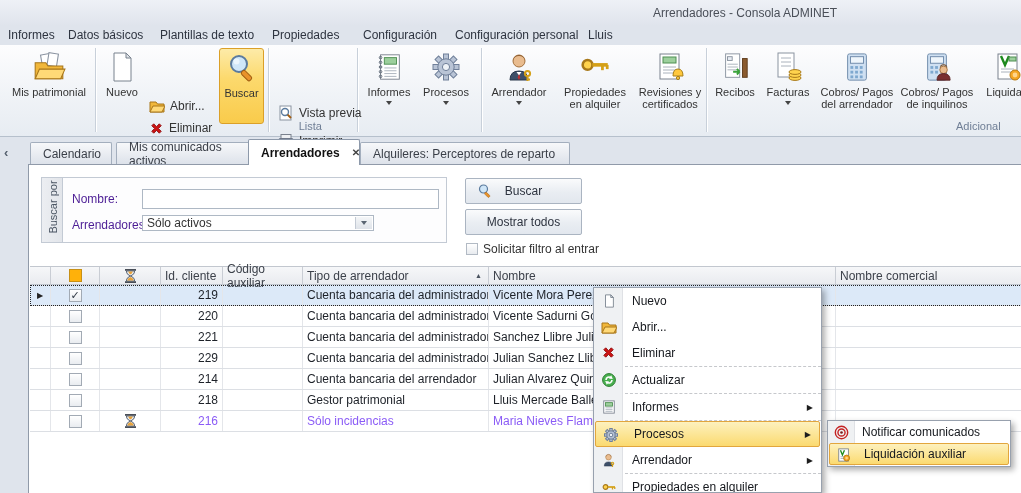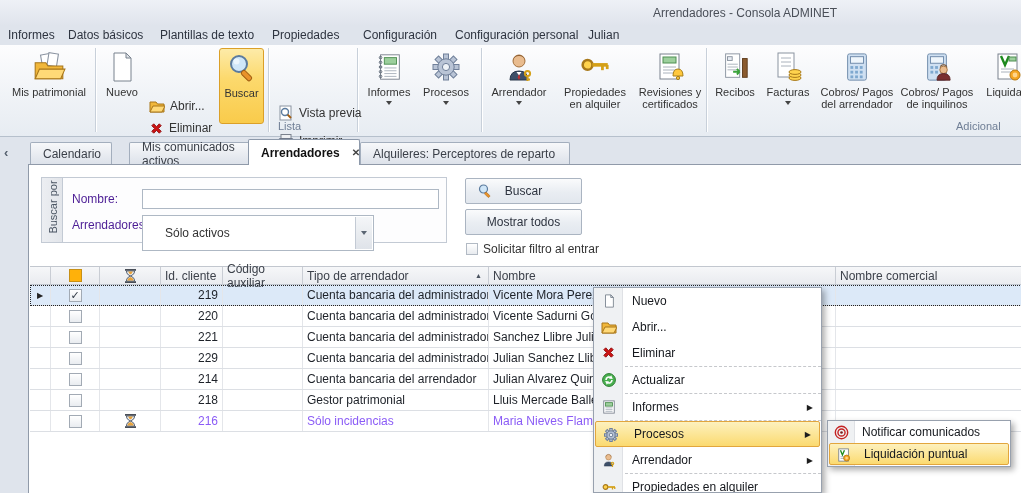--- a/index.html
+++ b/index.html
@@ -50,22 +50,22 @@
   
   .searchbox { position:absolute; left:12px; top:12px; width:406px; height:66px;
     border:1px solid #c3cad4; background:#fdfdfe; }
   .vstrip { position:absolute; left:0; top:0; width:21px; height:64px;
     background:linear-gradient(90deg,#eceef2,#e2e5ea); border-right:1px solid #c3cad4; }
   .vstrip .vtext { position:absolute; left:-19px; top:23px; transform:rotate(-90deg);
     transform-origin:center; width:60px; text-align:center; font-size:11px; color:#4a5563; }
   .flabel { position:absolute; left:30px; font-size:12px; color:#4c1d95; }
   .tinput { position:absolute; left:100px; height:20px; border:1px solid #aeb8c4;
     background:#fff; font-family:"Liberation Sans",sans-serif; font-size:12px; padding:0 4px; }
-  .combo { position:absolute; left:100px; height:36px; border:1px solid #aeb8c4; background:#fff;
-    font-size:12px; display:flex; align-items:center; padding-left:22px; }
+  .combo { position:absolute; left:100px; height:16px; border:1px solid #aeb8c4; background:#fff;
+    font-size:12px; display:flex; align-items:center; padding-left:4px; }
   .combo-btn { position:absolute; right:1px; top:1px; bottom:1px; width:17px;
     background:linear-gradient(#f4f6f8,#dfe3e9); border-left:1px solid #c3cad4;
     display:flex; align-items:center; justify-content:center; }
   .pushbtn { position:absolute; left:436px; width:117px; height:26px;
     background:linear-gradient(#fafbfc,#e9edf2 55%,#e2e7ee); border:1px solid #aab4c1;
     border-radius:2px; display:flex; align-items:center; justify-content:center;
     font-size:12px; color:#2e3440; cursor:default; }
   .chkrow { position:absolute; left:437px; top:77px; display:flex; align-items:center; gap:5px;
     font-size:12px; color:#333; }
   .chksq { width:12px; height:12px; border:1px solid #b2bac4; background:linear-gradient(#fff,#e8ebef); }
@@ -127,21 +127,21 @@
   <span class="title">Arrendadores - Consola ADMINET</span>
 </div>
 
 <div class="menubar">
   <span class="menu-item" style="left:8px">Informes</span>
   <span class="menu-item" style="left:68px">Datos básicos</span>
   <span class="menu-item" style="left:160px">Plantillas de texto</span>
   <span class="menu-item" style="left:272px">Propiedades</span>
   <span class="menu-item" style="left:363px">Configuración</span>
   <span class="menu-item" style="left:455px">Configuración personal</span>
-  <span class="menu-item" style="left:588px">Julian</span>
+  <span class="menu-item" style="left:588px">Lluis</span>
 </div>
 
 <div class="ribbon">
   <div class="rsep" style="left:95px"></div>
   <div class="rsep" style="left:268px"></div>
   <div class="rsep" style="left:357px"></div>
   <div class="rsep" style="left:481px"></div>
   <div class="rsep" style="left:706px"></div>
 
   <div class="bigbtn" style="left:6px;width:86px">
@@ -210,21 +210,21 @@
     <span>Vista previa</span>
   </div>
   <div class="smallbtn" style="left:278px;top:86px">
     <svg width="16" height="16" viewBox="0 0 16 16">
       <rect x="3" y="1.5" width="10" height="4" fill="#eef0f3" stroke="#7a828e"></rect>
       <rect x="1" y="5.5" width="14" height="6" rx="1" fill="#c9ced6" stroke="#70798a"></rect>
       <rect x="3" y="9.5" width="10" height="5" fill="#fff" stroke="#7a828e"></rect>
     </svg>
     <span>Imprimir</span>
   </div>
-  <div class="grouplabel" style="left:278px;width:50px;text-align:left">Lista</div>
+  <div class="grouplabel" style="left:272px;width:50px;text-align:right">Lista</div>
 
   <div class="bigbtn" style="left:362px;width:54px">
     <div class="bicon">
       <svg width="30" height="34" viewBox="0 0 32 32">
         <rect x="7" y="3" width="20" height="26" fill="#fff" stroke="#7a828e"></rect>
         <rect x="11" y="6" width="13" height="7" fill="#9ccf9c" stroke="#4e8f52"></rect>
         <g stroke="#aab2bc">
             <line x1="11" y1="17" x2="24" y2="17"></line>
             <line x1="11" y1="20" x2="24" y2="20"></line>
             <line x1="11" y1="23" x2="24" y2="23"></line>
@@ -399,21 +399,21 @@
     <div class="blabel">Liquidaci</div>
   </div>
   <div class="grouplabel" style="left:956px;width:66px;text-align:left">Adicional</div>
 </div>
 
 <div class="tabbar">
   <span class="tabscroll">‹</span>
   <div class="tab" style="left:30px;width:82px">
     <span>Calendario</span>
   </div>
-  <div class="tab" style="left:129px;width:136px">
+  <div class="tab" style="left:116px;width:136px">
     <span>Mis comunicados activos</span>
   </div>
   <div class="tab active" style="left:248px;width:112px">
     <span>Arrendadores</span>
     <span class="closex">✕</span>
   </div>
   <div class="tab" style="left:360px;width:210px">
     <span>Alquileres: Perceptores de reparto</span>
   </div>
 </div>
@@ -700,15 +700,15 @@
           <rect x="2" y="1" width="11" height="14" fill="#fff" stroke="#78828e"></rect>
           <path d="M4 2.5 l2.2 5.5 L8.5 2.5" stroke="#1d8a1d" stroke-width="1.5" fill="none"></path>
           <g stroke="#aab2bc">
             <line x1="4" y1="10" x2="11" y2="10"></line>
             <line x1="4" y1="12" x2="11" y2="12"></line>
           </g>
           <circle cx="11" cy="11.5" r="3.4" fill="#f5a623" stroke="#b97a10"></circle>
           <circle cx="11" cy="11.5" r="1.5" fill="#ffd58a"></circle>
         </svg>
     </span>
-    <span>Liquidación puntual</span>
+    <span>Liquidación auxiliar</span>
   </div>
 </div>
 
 </body></html>

